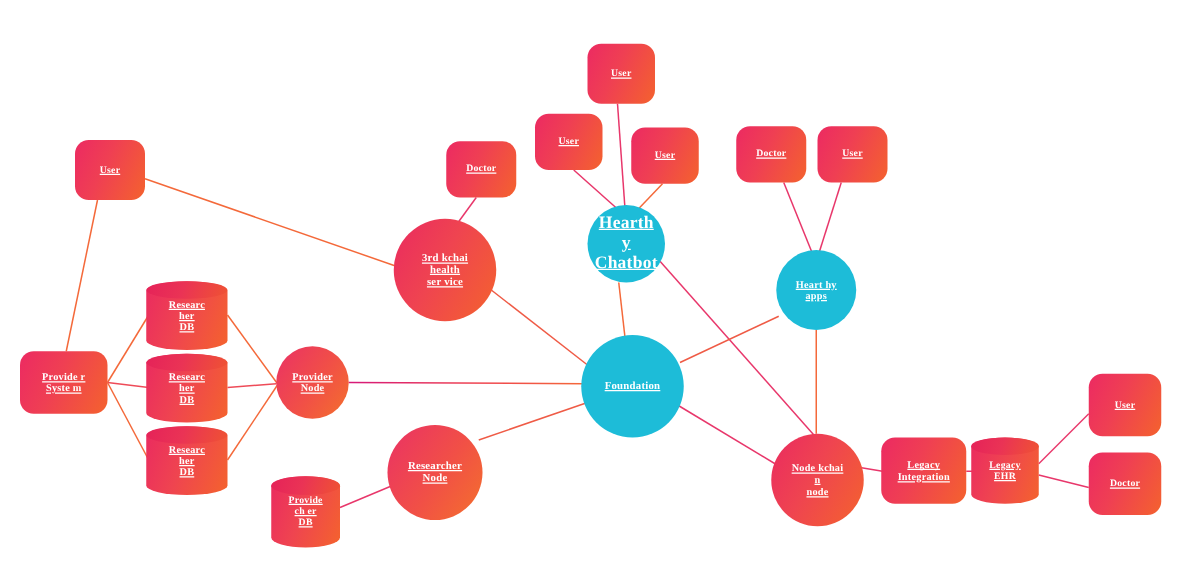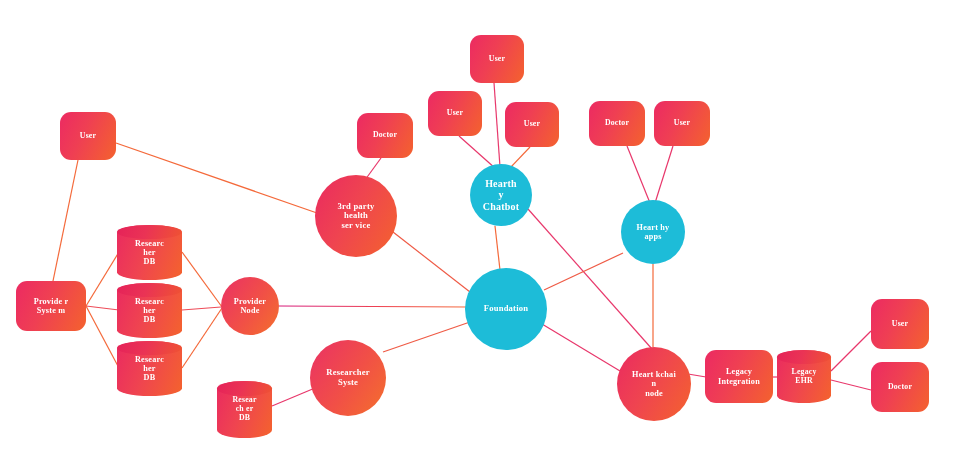--- a/index.html
+++ b/index.html
@@ -37,20 +37,21 @@
     line-height: 1.12;
     letter-spacing: 0.2px;
     box-sizing: border-box;
     z-index: 5;
   }
   .node-label {
     display: block;
     width: 100%;
     padding: 0 14px;
     white-space: pre-line;
+    text-decoration: underline;
   }
   
   .node.box {
     border-radius: 11px;
     background: linear-gradient(115deg, #ec2a62 0%, #ef3f53 42%, #f4622e 100%);
   }
   
   .node.circle {
     border-radius: 50%;
     background: linear-gradient(120deg, #ea2a60 0%, #ef4450 45%, #f4632d 100%);
@@ -140,67 +141,67 @@
       </div>
       <div class="node cylinder" style="left: 117px; top: 283px; width: 65px; height: 55px; font-size: 8.2px;">
         <span class="node-label">Researc her
 DB</span>
       </div>
       <div class="node cylinder" style="left: 117px; top: 341px; width: 65px; height: 55px; font-size: 8.2px;">
         <span class="node-label">Researc her
 DB</span>
       </div>
       <div class="node cylinder" style="left: 217px; top: 381px; width: 55px; height: 57px; font-size: 7.8px;">
-        <span class="node-label">Resear ch er
+        <span class="node-label">Provide ch er
 DB</span>
       </div>
       <div class="node circle soft" style="left: 221px; top: 277px; width: 58px; height: 58px; font-size: 8.2px;">
         <span class="node-label">Provider
 Node</span>
       </div>
       <div class="node circle soft" style="left: 310px; top: 340px; width: 76px; height: 76px; font-size: 8.6px;">
         <span class="node-label">Researcher
-Syste</span>
+Node</span>
       </div>
       <div class="node box" style="left: 357px; top: 113px; width: 56px; height: 45px; font-size: 7.8px;">
         <span class="node-label">Doctor</span>
       </div>
       <div class="node circle" style="left: 315px; top: 175px; width: 82px; height: 82px; font-size: 8.6px;">
-        <span class="node-label">3rd party
+        <span class="node-label">3rd kchai
 health
 ser vice</span>
       </div>
       <div class="node box" style="left: 470px; top: 35px; width: 54px; height: 48px; font-size: 7.8px;">
         <span class="node-label">User</span>
       </div>
       <div class="node box" style="left: 428px; top: 91px; width: 54px; height: 45px; font-size: 7.8px;">
         <span class="node-label">User</span>
       </div>
       <div class="node box" style="left: 505px; top: 102px; width: 54px; height: 45px; font-size: 7.8px;">
         <span class="node-label">User</span>
       </div>
-      <div class="node circle cyan" style="left: 470px; top: 164px; width: 62px; height: 62px; font-size: 10px;">
+      <div class="node circle cyan" style="left: 470px; top: 164px; width: 62px; height: 62px; font-size: 14px;">
         <span class="node-label">Hearth y
 Chatbot</span>
       </div>
       <div class="node box" style="left: 589px; top: 101px; width: 56px; height: 45px; font-size: 7.8px;">
         <span class="node-label">Doctor</span>
       </div>
       <div class="node box" style="left: 654px; top: 101px; width: 56px; height: 45px; font-size: 7.8px;">
         <span class="node-label">User</span>
       </div>
       <div class="node circle cyan" style="left: 621px; top: 200px; width: 64px; height: 64px; font-size: 8.2px; justify-content: flex-end;">
         <span class="node-label">Heart hy
 apps</span>
       </div>
       <div class="node circle cyan" style="left: 465px; top: 268px; width: 82px; height: 82px; font-size: 8.6px; justify-content: center;">
         <span class="node-label">Foundation</span>
       </div>
       <div class="node circle" style="left: 617px; top: 347px; width: 74px; height: 74px; font-size: 8.2px;">
-        <span class="node-label">Heart kchai n
+        <span class="node-label">Node kchai n
 node</span>
       </div>
       <div class="node box" style="left: 705px; top: 350px; width: 68px; height: 53px; font-size: 8.2px;">
         <span class="node-label">Legacy
 Integration</span>
       </div>
       <div class="node cylinder" style="left: 777px; top: 350px; width: 54px; height: 53px; font-size: 7.8px;">
         <span class="node-label">Legacy
 EHR</span>
       </div>

